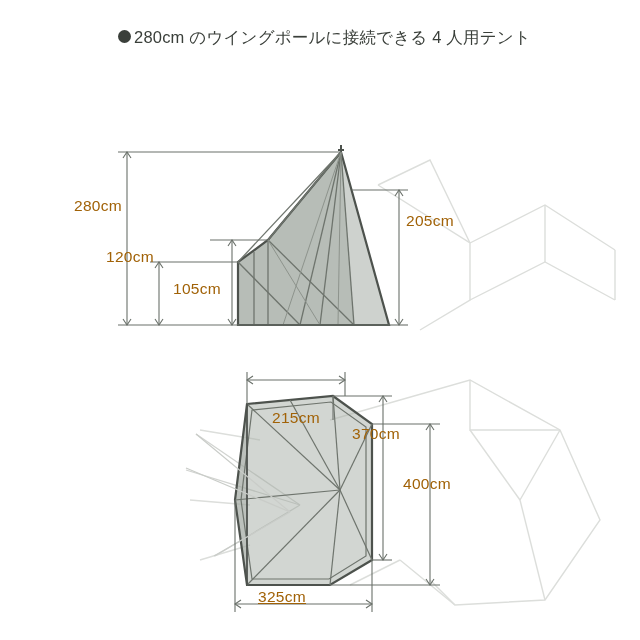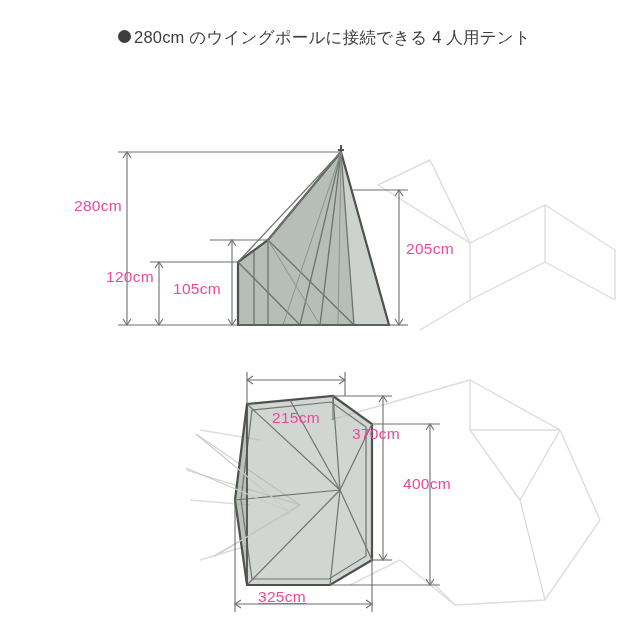--- a/index.html
+++ b/index.html
@@ -54,21 +54,21 @@
     left: 0;
     top: 0;
     width: 640px;
     height: 640px;
   }
 
   
   .dim {
     position: absolute;
     font-size: 15.5px;
-    color: #ec4899;
+    color: #a16207;
     white-space: nowrap;
     letter-spacing: 0.3px;
   }
 </style>
 </head>
 <body>
 
 <div id="root">
 
   <div class="notes">
@@ -217,22 +217,22 @@
 
       <path d="M 235 500 L 235 612"></path>
       <path d="M 372 560 L 372 612"></path>
       <path d="M 235 604 L 372 604"></path>
       <path d="M 241 600 L 235 604 L 241 608"></path>
       <path d="M 366 600 L 372 604 L 366 608"></path>
     </g>
   </svg>
 
   <div class="dim" style="left:74px; top:197px;">280cm</div>
-  <div class="dim" style="left:106px; top:268px;">120cm</div>
+  <div class="dim" style="left:106px; top:248px;">120cm</div>
   <div class="dim" style="left:173px; top:280px;">105cm</div>
-  <div class="dim" style="left:406px; top:212px;margin-top:28px;">205cm</div>
+  <div class="dim" style="left:406px; top:212px;">205cm</div>
 
   <div class="dim" style="left:272px; top:365px;margin-top:44px;">215cm</div>
   <div class="dim" style="left:352px; top:425px;">370cm</div>
   <div class="dim" style="left:403px; top:475px;">400cm</div>
   <div class="dim" style="left:258px; top:588px;text-decoration:underline;">325cm</div>
 
 </div>
 
 </body></html>

